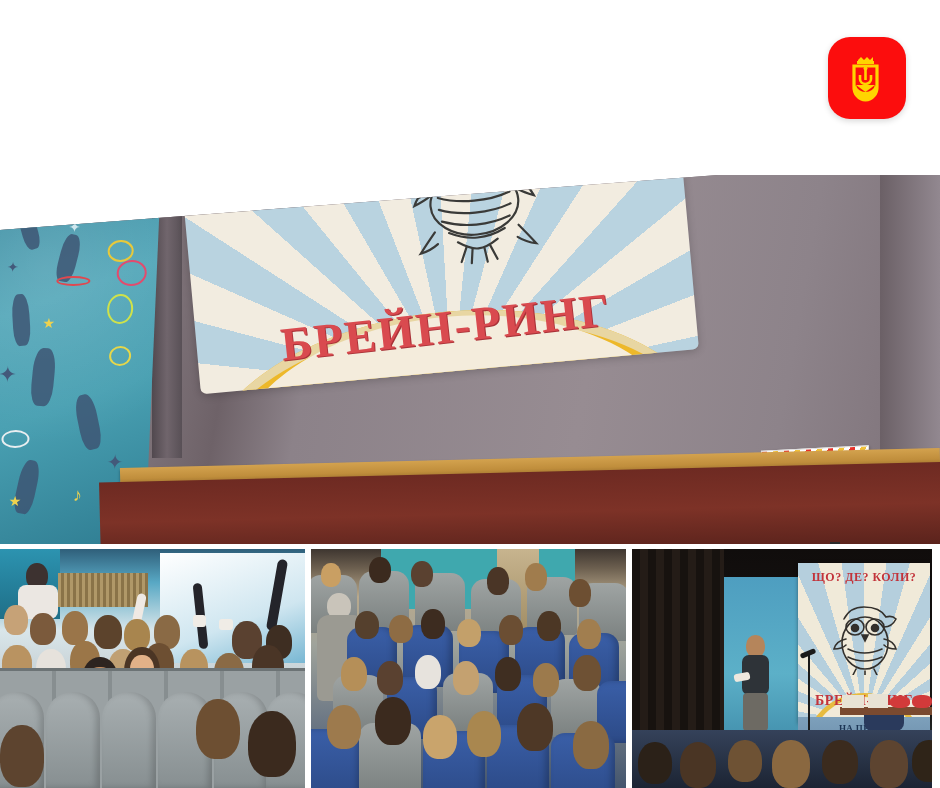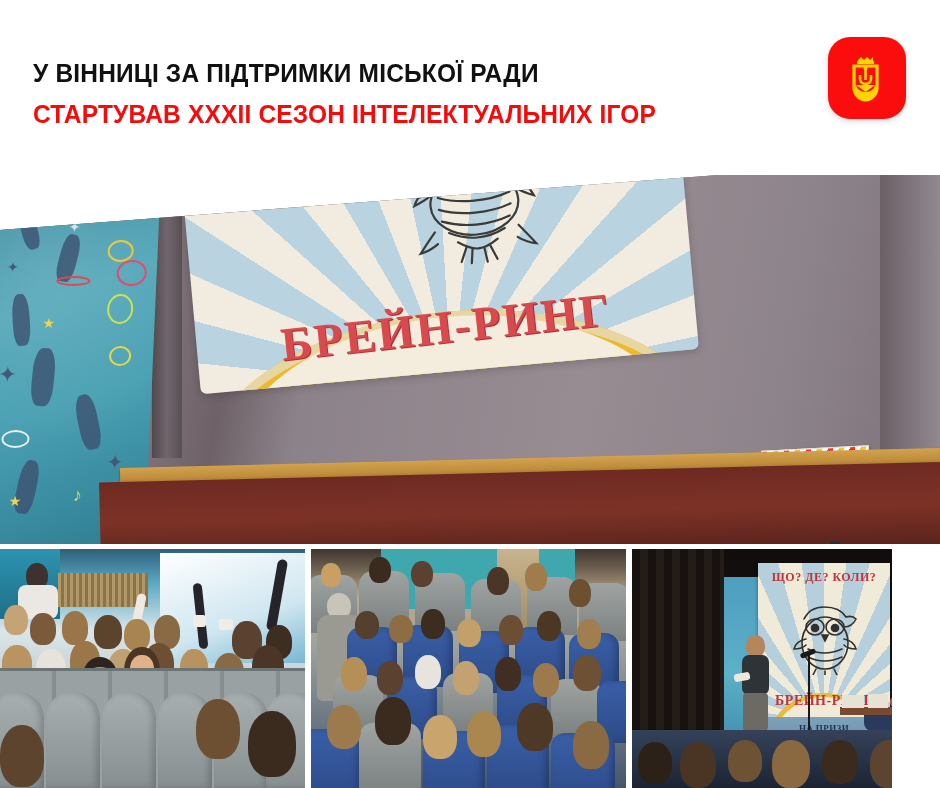--- a/index.html
+++ b/index.html
@@ -230,21 +230,21 @@
   .bottom-row {
     position:absolute; left:0; top:549px; width:940px; height:239px;
     display:flex; gap:6px; z-index:4;
   }
   .bphoto {
     position:relative; height:239px; overflow:hidden;
     background:#2a2a2a;
   }
   .bphoto.a { width:305px; }
   .bphoto.b { width:315px; }
-  .bphoto.c { width:260px; }
+  .bphoto.c { width:300px; }
 
   
   .pa-bg {
     position:absolute; inset:0;
     background:linear-gradient(180deg,#2f5f7a 0%, #58a8c4 14%, #d9e6ea 34%, #c8d2d6 52%, #8f9499 100%);
   }
   .pa-screen {
     position:absolute; left:160px; top:4px; width:150px; height:110px;
     background:linear-gradient(160deg,#ffffff,#cfe6f0 60%,#76b6d2);
   }
@@ -368,24 +368,20 @@
 
   .nowrap { white-space:nowrap; }
 </style>
 </head>
 <body>
 
 <div class="poster">
 
   <div class="header">
 
-    <div class="headline-block">
-      <div class="headline-1 nowrap">У ВІННИЦІ ЗА ПІДТРИМКИ МІСЬКОЇ РАДИ</div>
-      <div class="headline-2 nowrap">СТАРТУВАВ XXXII СЕЗОН ІНТЕЛЕКТУАЛЬНИХ ІГОР</div>
-    </div>
 
     <div class="logo">
       <svg width="44" height="54" viewBox="0 0 44 54">
 
         <path d="M13 4 l0 5 l3 -3 l3 3 l3 -3 l3 3 l3 -3 l0 5 l-15 0 z" fill="#FFD400"></path>
         <rect x="12" y="10" width="17" height="3" fill="#FFD400"></rect>
 
         <path d="M9 15 h23 v20 a11.5 13 0 0 1 -11.5 14 a11.5 13 0 0 1 -11.5 -14 z" fill="none" stroke="#FFD400" stroke-width="3.2"></path>
 
         <path d="M20.5 18 v11" stroke="#FFD400" stroke-width="2.6" fill="none"></path>

